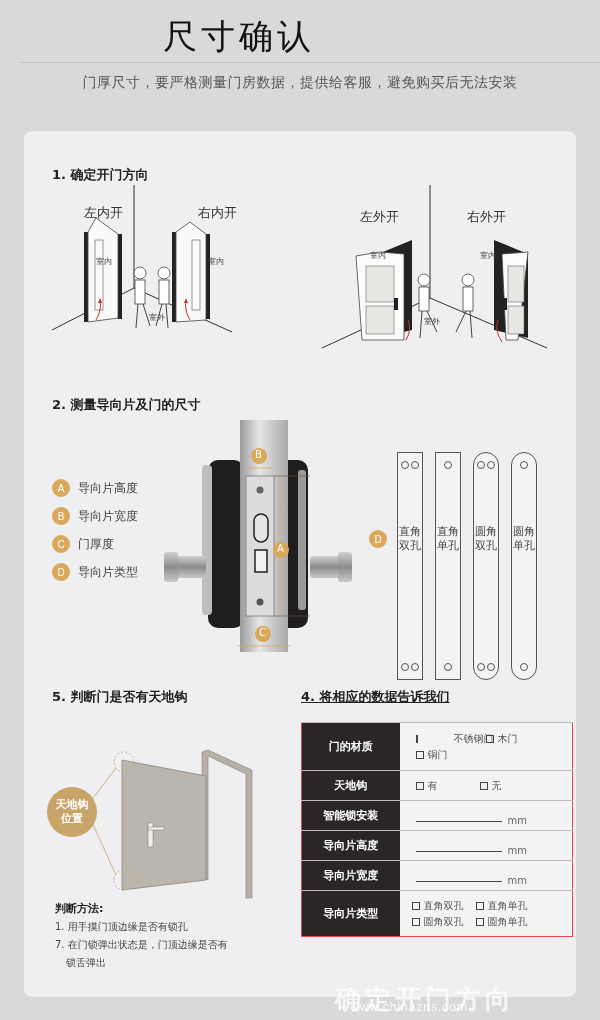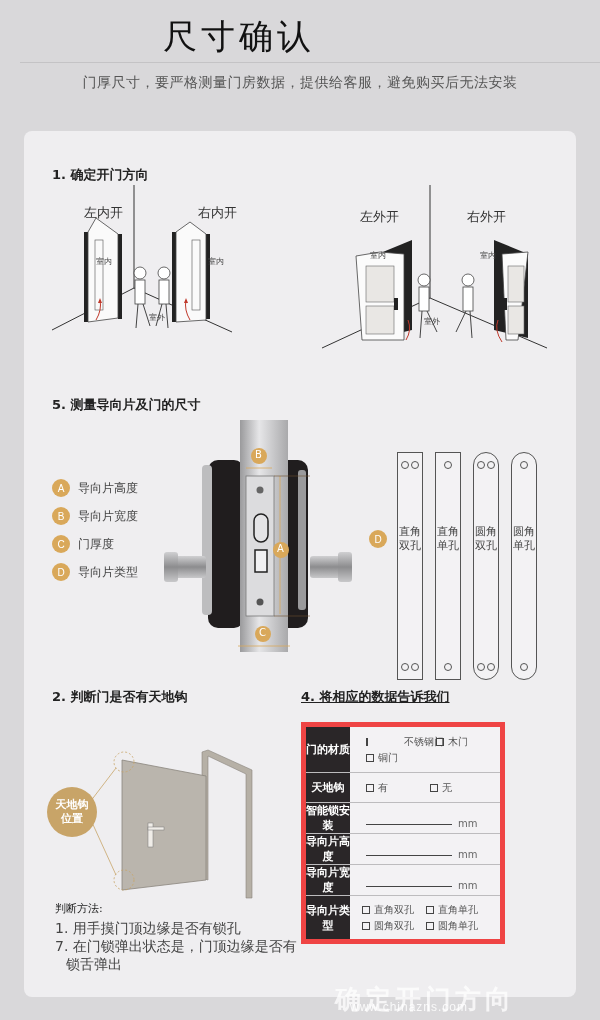--- a/index.html
+++ b/index.html
@@ -56,26 +56,26 @@
     .plate .plate-label {
       position: absolute; left: 0; right: 0; top: 72px; text-align: center;
       font-size: 11px; line-height: 14px; color: #444;
     }
     
     .hook-badge {
       position: absolute; left: 47px; top: 787px; width: 50px; height: 50px; border-radius: 50%;
       background: #c8a468; color: #fff; font-size: 11px; font-weight: bold;
       display: flex; flex-direction: column; align-items: center; justify-content: center; line-height: 14px;
     }
-    .method-title { position: absolute; left: 55px; top: 901px; font-size: 11px; font-weight: normal; color: #222; }
-    .method-line { position: absolute; left: 55px; font-size: 14px; color: #444; white-space: nowrap; }
+    .method-title { position: absolute; left: 55px; top: 901px; font-size: 11px; font-weight: bold; color: #222; }
+    .method-line { position: absolute; left: 55px; font-size: 10px; color: #444; white-space: nowrap; }
     
     .info-table {
-      position: absolute; left: 301px; top: 722px; width: 204px; border-collapse: collapse;
-      border: 5px solid #ef4444;
+      position: absolute; left: 301px; top: 722px; width: 272px; border-collapse: collapse;
+      border: 1px solid #ef4444;
     }
     .info-table td { border-top: 1px solid #bdbcbe; vertical-align: middle; }
     .info-table td.lbl {
       width: 98px; background: #2a2628; color: #fff; text-align: center; font-size: 11px; font-weight: bold;
     }
     .info-table td.val { background: #f3f2f4; padding: 4px 0 4px 16px; font-size: 10px; color: #555; }
     .opt-row { display: flex; gap: 0; line-height: 16px; }
     .opt { display: inline-flex; align-items: center; gap: 4px; width: 64px; white-space: nowrap; }
     .cb { width: 8px; height: 8px; border: 1px solid #444; display: inline-block; }
     .blank-row { display: flex; align-items: flex-end; justify-content: flex-start; padding-top: 10px; }
@@ -168,21 +168,21 @@
     <line x1="144" y1="131" x2="134" y2="152" stroke="#444"></line>
     <line x1="148" y1="131" x2="150" y2="158" stroke="#444"></line>
   </svg>
 </div>
 <div class="scene-label" style="left:360px; top:208px;">左外开</div>
 <div class="scene-label" style="left:467px; top:208px;">右外开</div>
 <div class="tiny-label" style="left:370px; top:250px;">室内</div>
 <div class="tiny-label" style="left:480px; top:250px;">室内</div>
 <div class="tiny-label" style="left:424px; top:316px;">室外</div>
 
-<div class="sec-title" style="left:52px; top:396px;">5. 测量导向片及门的尺寸</div>
+<div class="sec-title" style="left:52px; top:396px;">2. 测量导向片及门的尺寸</div>
 
 <div class="legend-item" style="top:479px;">
   <span class="badge">A</span>
   <span class="legend-text">导向片高度</span>
 </div>
 <div class="legend-item" style="top:507px;">
   <span class="badge">B</span>
   <span class="legend-text">导向片宽度</span>
 </div>
 <div class="legend-item" style="top:535px;">
@@ -279,21 +279,21 @@
 <div class="plate round" style="left:511px; top:452px;">
   <div class="holes top">
       <span class="hole"></span>
     </div>
   <div class="plate-label">圆角单孔</div>
   <div class="holes bottom">
       <span class="hole"></span>
     </div>
 </div>
 
-<div class="sec-title" style="left:52px; top:688px;">2. 判断门是否有天地钩</div>
+<div class="sec-title" style="left:52px; top:688px;">5. 判断门是否有天地钩</div>
 
 <svg style="position:absolute; left:90px; top:730px;" width="170" height="170" viewBox="0 0 170 170">
 
   <polygon points="112,22 118,20 162,40 162,168 156,168 156,44 118,26 118,150 112,148" fill="#b6b0a6" stroke="#8a857d" stroke-width="0.6"></polygon>
 
   <polygon points="32,30 116,46 116,150 32,160" fill="#bab5ad" stroke="#8a857d" stroke-width="0.8"></polygon>
   <rect x="58" y="93" width="5" height="24" fill="#f0ede8" stroke="#777" stroke-width="0.5"></rect>
   <rect x="58" y="97" width="16" height="3" fill="#f0ede8" stroke="#777" stroke-width="0.5"></rect>
 
   <circle cx="34" cy="32" r="10" fill="none" stroke="#c8a468" stroke-width="0.8" stroke-dasharray="2,2"></circle>

